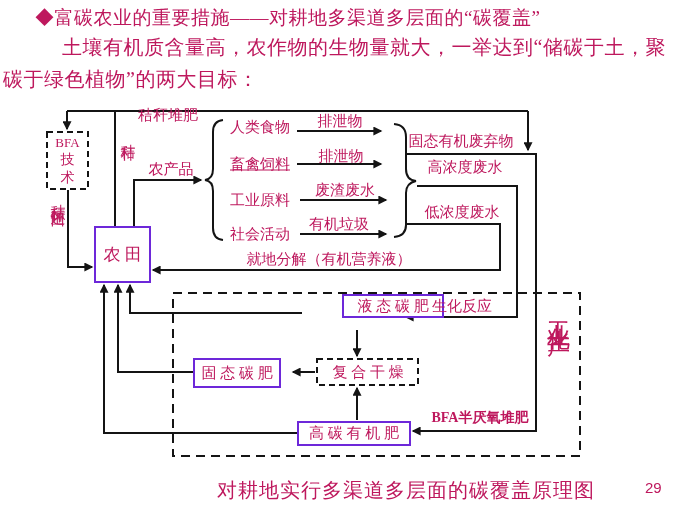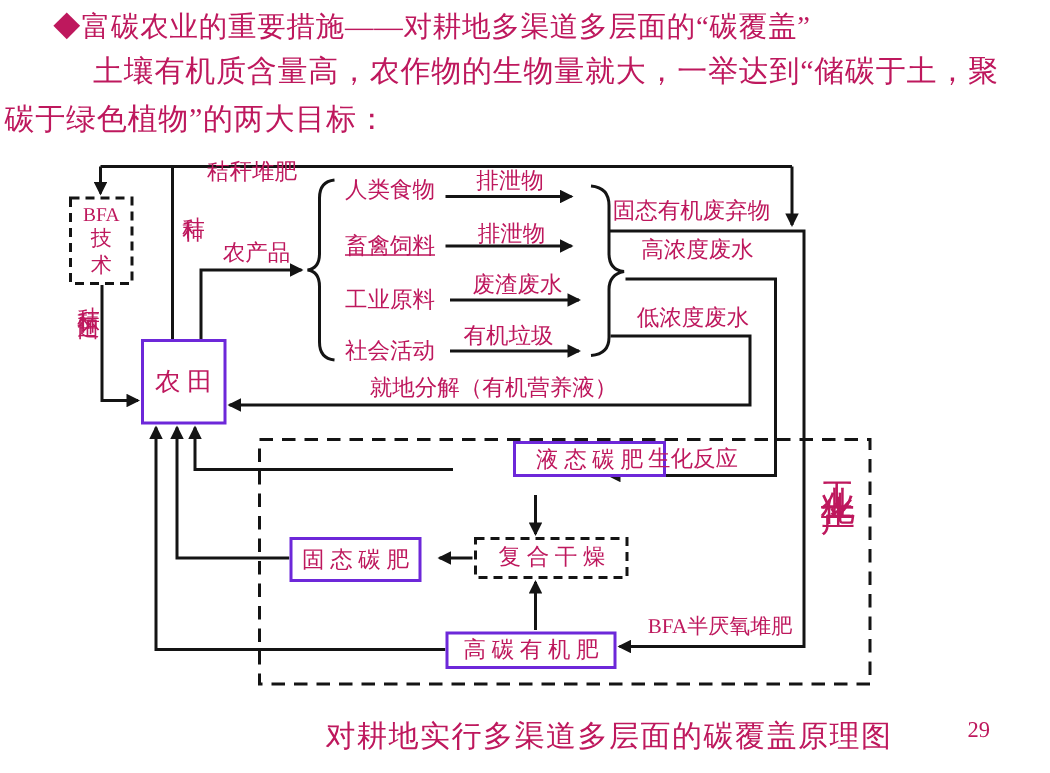--- a/index.html
+++ b/index.html
@@ -21,21 +21,21 @@
     position:absolute;box-sizing:border-box;display:flex;align-items:center;justify-content:center;
     font-size:15px;white-space:nowrap;flex-direction:column;line-height:1.25;
   }
   .lbl{position:absolute;font-size:15px;white-space:nowrap;transform:translate(-50%,-50%);}
   .vert{
     position:absolute;writing-mode:vertical-rl;text-orientation:upright;
     font-size:15px;letter-spacing:3px;white-space:nowrap;
   }
   .industry-label{font-size:23px;letter-spacing:3px;}
   .caption{left:217px;top:477px;font-size:20px;letter-spacing:1px;}
-  .pagenum{left:645px;top:479px;font-size:15px;font-family:Liberation Serif, serif;}
+  .pagenum{left:645px;top:479px;font-size:15px;font-family:Liberation Sans, sans-serif;}
 </style>
 </head>
 <body>
 
 <div class="page">
 
   <div class="hline title">◆富碳农业的重要措施——对耕地多渠道多层面的“碳覆盖”</div>
   <div class="hline body1">土壤有机质含量高，农作物的生物量就大，一举达到“储碳于土，聚</div>
   <div class="hline body2">碳于绿色植物”的两大目标：</div>
 
@@ -98,21 +98,21 @@
   <div class="lbl" style="left:260px;top:234px;">社会活动</div>
   <div class="lbl" style="left:340px;top:121px;">排泄物</div>
   <div class="lbl" style="left:341px;top:156px;">排泄物</div>
   <div class="lbl" style="left:345px;top:190px;">废渣废水</div>
   <div class="lbl" style="left:339px;top:224px;">有机垃圾</div>
   <div class="lbl" style="left:461px;top:141px;">固态有机废弃物</div>
   <div class="lbl" style="left:465px;top:167px;">高浓度废水</div>
   <div class="lbl" style="left:462px;top:212px;">低浓度废水</div>
   <div class="lbl" style="left:329px;top:259px;">就地分解（有机营养液）</div>
   <div class="lbl" style="left:462px;top:306px;">生化反应</div>
-  <div class="lbl" style="left:480px;top:418px;font-size:14px;">BFA半厌氧堆肥</div>
+  <div class="lbl" style="left:480px;top:418px;font-size:14px;font-weight:bold;">BFA半厌氧堆肥</div>
 
   <div class="vert" style="left:118px;top:132px;letter-spacing:2px;">秸秆</div>
   <div class="vert" style="left:48px;top:192px;">秸秆还田</div>
   <div class="vert industry-label" style="left:543px;top:303px;">工业化生产</div>
 
   <div class="hline caption">对耕地实行多渠道多层面的碳覆盖原理图</div>
   <div class="hline pagenum">29</div>
 
 </div>
 

